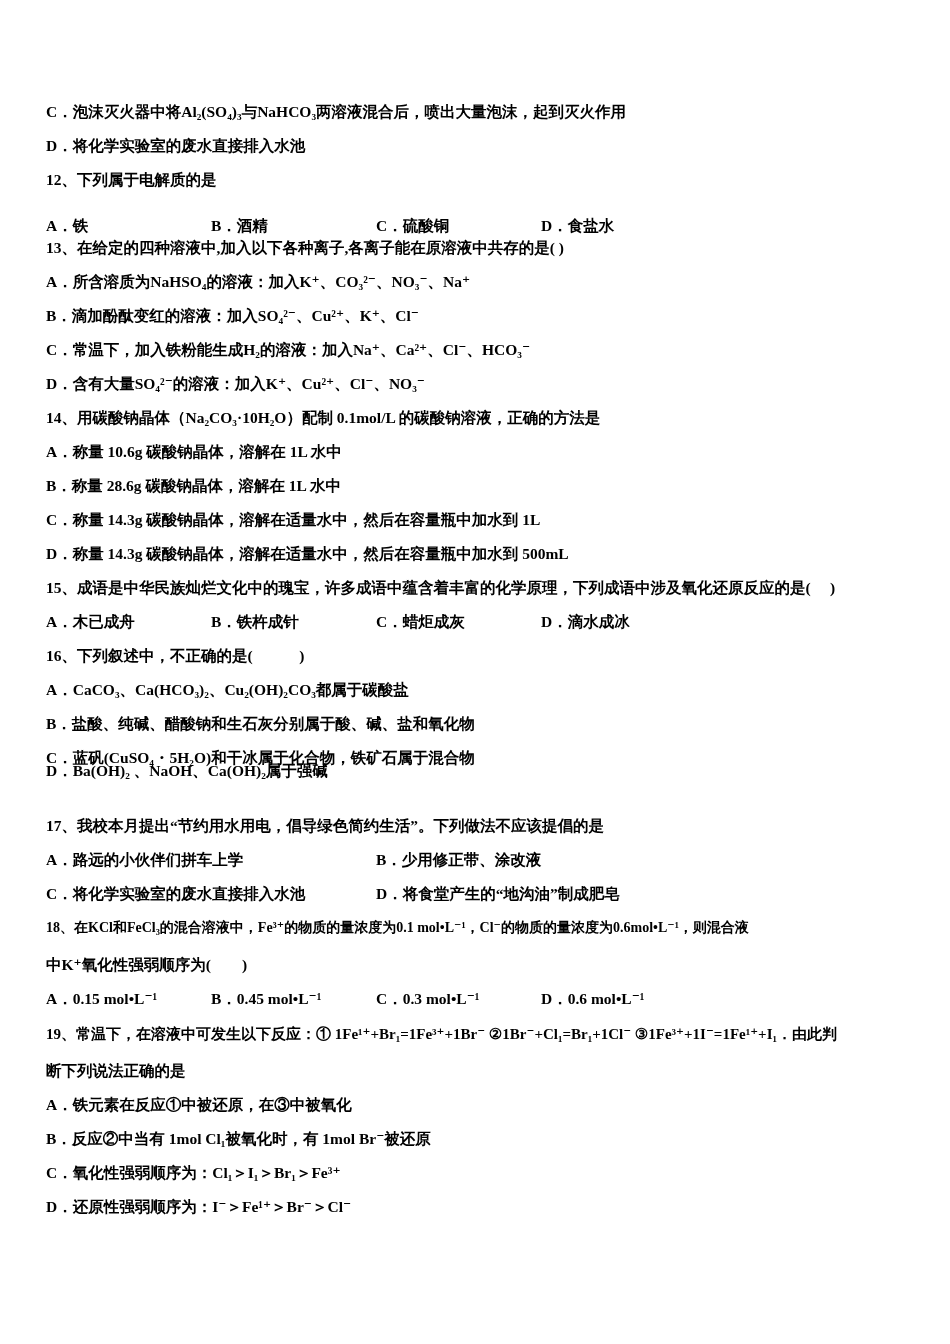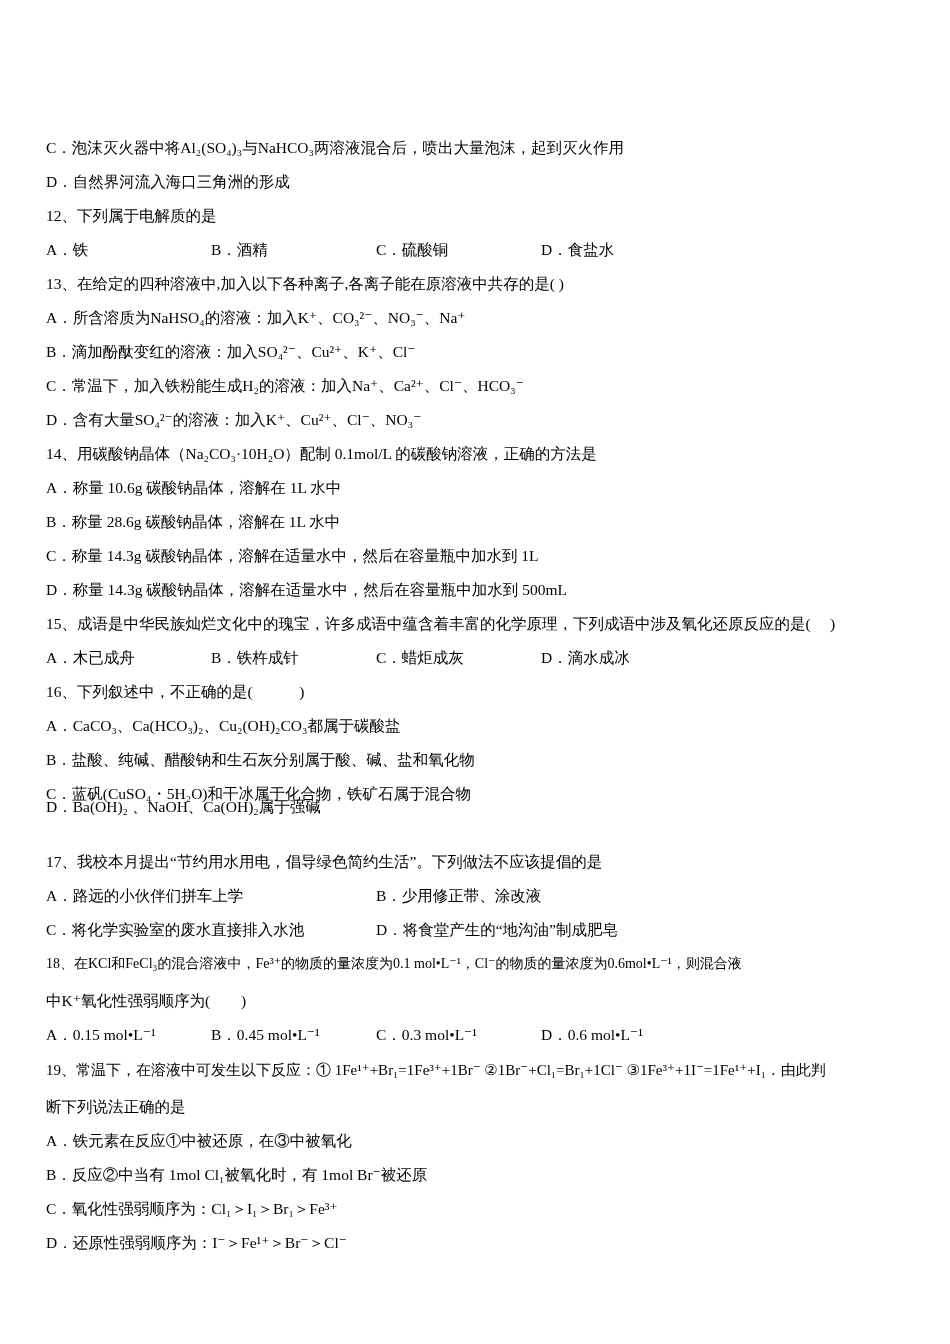--- a/index.html
+++ b/index.html
@@ -1,34 +1,34 @@
 <!DOCTYPE html>
 <html><head>
 <meta charset="utf-8">
 <style>
   html, body { margin: 0; padding: 0; background: #ffffff; }
   body { width: 950px; height: 1344px; position: relative; overflow: hidden;
          font-family: "Liberation Serif", "DejaVu Serif", serif; color: #000; }
   .page { position: absolute; left: 0; top: 0; width: 950px; height: 1344px; }
   .line { position: absolute; left: 46px; font-size: 15.5px; line-height: 20px; white-space: nowrap; }
-  .b { font-weight: normal; margin-top: 36px; }
+  .b { font-weight: bold; }
   .opt { display: inline-block; }
   .row4 .opt { width: 165px; }
   .row2 .opt { width: 330px; }
 </style>
 </head>
 <body>
 
 <div class="page">
 
   <div class="line b" style="top:102px">C．泡沫灭火器中将Al₂(SO₄)₃与NaHCO₃两溶液混合后，喷出大量泡沫，起到灭火作用</div>
-  <div class="line b" style="top:136px">D．自然界河流入海口三角洲的形成</div>
+  <div class="line b" style="top:136px">D．将化学实验室的废水直接排入水池</div>
 
   <div class="line b" style="top:170px">12、下列属于电解质的是</div>
-  <div class="line b row4" style="top:204px">
+  <div class="line b row4" style="top:216px">
     <span class="opt">A．铁</span><span class="opt">B．酒精</span><span class="opt">C．硫酸铜</span><span class="opt">D．食盐水</span>
   </div>
 
   <div class="line b" style="top:238px">13、在给定的四种溶液中,加入以下各种离子,各离子能在原溶液中共存的是( )</div>
   <div class="line b" style="top:272px">A．所含溶质为NaHSO₄的溶液：加入K⁺、CO₃²⁻、NO₃⁻、Na⁺</div>
   <div class="line b" style="top:306px">B．滴加酚酞变红的溶液：加入SO₄²⁻、Cu²⁺、K⁺、Cl⁻</div>
   <div class="line b" style="top:340px">C．常温下，加入铁粉能生成H₂的溶液：加入Na⁺、Ca²⁺、Cl⁻、HCO₃⁻</div>
   <div class="line b" style="top:374px">D．含有大量SO₄²⁻的溶液：加入K⁺、Cu²⁺、Cl⁻、NO₃⁻</div>
 
   <div class="line b" style="top:408px">14、用碳酸钠晶体（Na₂CO₃·10H₂O）配制 0.1mol/L 的碳酸钠溶液，正确的方法是</div>

